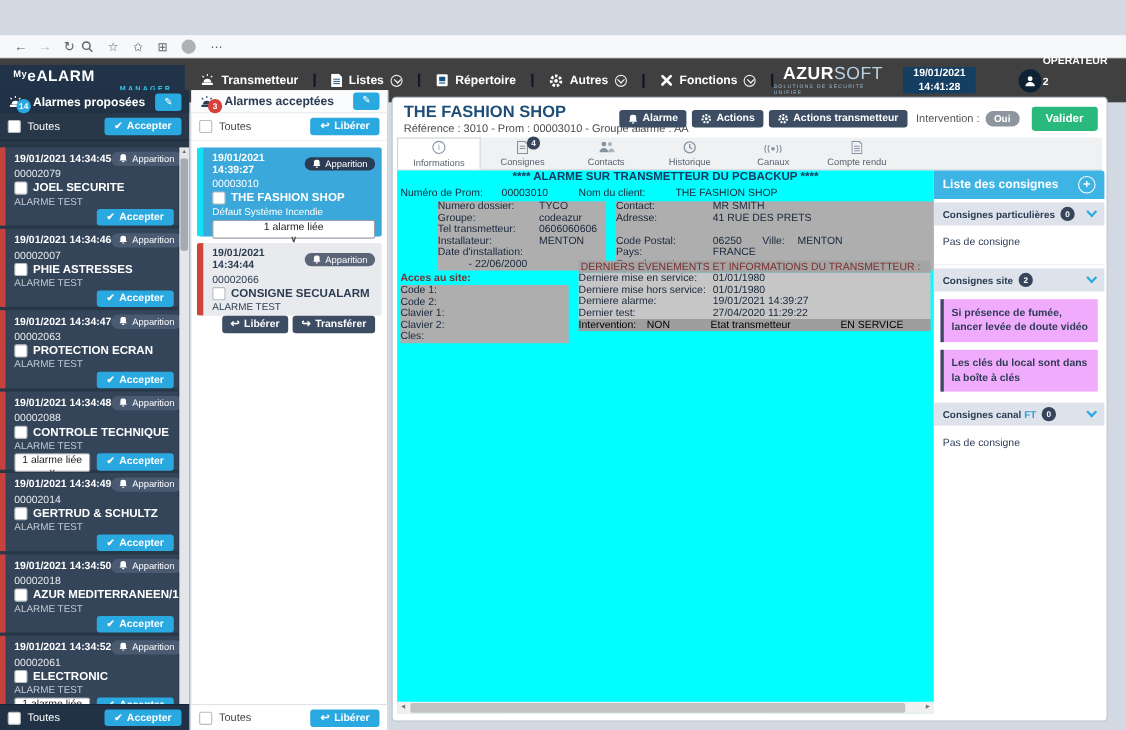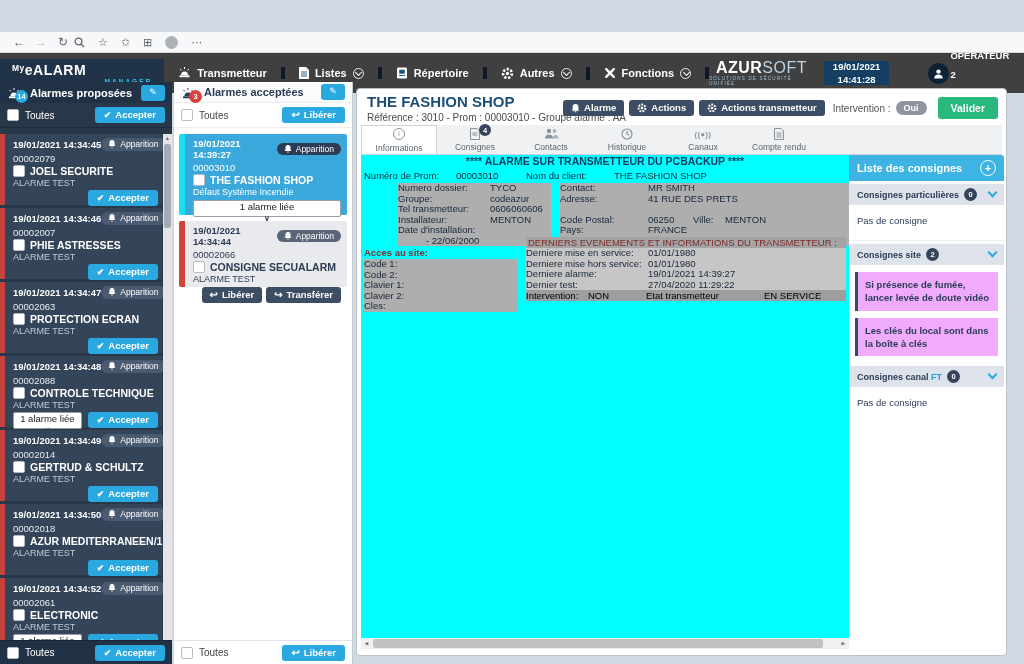--- a/index.html
+++ b/index.html
@@ -25,21 +25,21 @@
   .bricons { display:flex; align-items:center; gap:13px; color:#5f6368; font-size:11px; }
   .ic-star::before{content:"☆";} .ic-favbar::before{content:"✩";} .ic-coll::before{content:"⊞";} .ic-dots::before{content:"⋯";}
   .ic-avatar { width:13px; height:13px; border-radius:50%; background:#aeb2b7; }
 
   
   .appheader { position:absolute; top:53px; left:0; right:0; height:40px; background:#404040; display:flex; align-items:center; color:#fff; }
   .logo { width:173px; background:#203349; padding:3px 12px 2px; line-height:1; }
   .lg1 { font-size:14px; letter-spacing:.5px; font-weight:bold; color:#fff; }
   .lg1 .my { font-size:8.5px; vertical-align:4px; font-weight:bold; }
   .lg2 { display:block; text-align:right; font-size:6.5px; letter-spacing:2px; color:#35c3e8; font-weight:bold; margin-top:1px; }
-  .nav-item { display:flex; align-items:center; gap:6px; padding:0 14px; font-size:11px; font-weight:bold; border-right:4px solid #0f172a; }
+  .nav-item { display:flex; align-items:center; gap:6px; padding:0 14px; font-size:11px; font-weight:bold; border-right:2px solid #0f172a; }
   .nav-item:first-of-type { border-left:1px solid #134263; }
   .nav-dd { width:11px; height:11px; border:1px solid rgba(255,255,255,.9); border-radius:50%; position:relative; flex:none; }
   .nav-dd::after { content:""; position:absolute; left:2.6px; top:1.8px; width:4px; height:4px; border-right:1.4px solid #fff; border-bottom:1.4px solid #fff; transform:rotate(45deg); }
   .brand { margin-left:auto; display:flex; flex-direction:column; justify-content:center; align-items:center; padding-right:10px; line-height:1; }
   .brand-row { font-size:16px; letter-spacing:.5px; }
   .brand-row .az { font-weight:bold; color:#fff; }
   .brand-row .soft { font-weight:normal; color:#b9d2e4; }
   .brand-tag { font-size:4.5px; letter-spacing:1.2px; color:#9fc0d8; margin-top:1px; }
   .datebox { background:#143f63; display:flex; flex-direction:column; justify-content:center; align-items:center; padding:0 9px; font-size:9.5px; font-weight:bold; gap:2px; }
   .userbox { display:flex; align-items:center; gap:1px; padding:0 12px 0 10px;margin-left:29px; }

